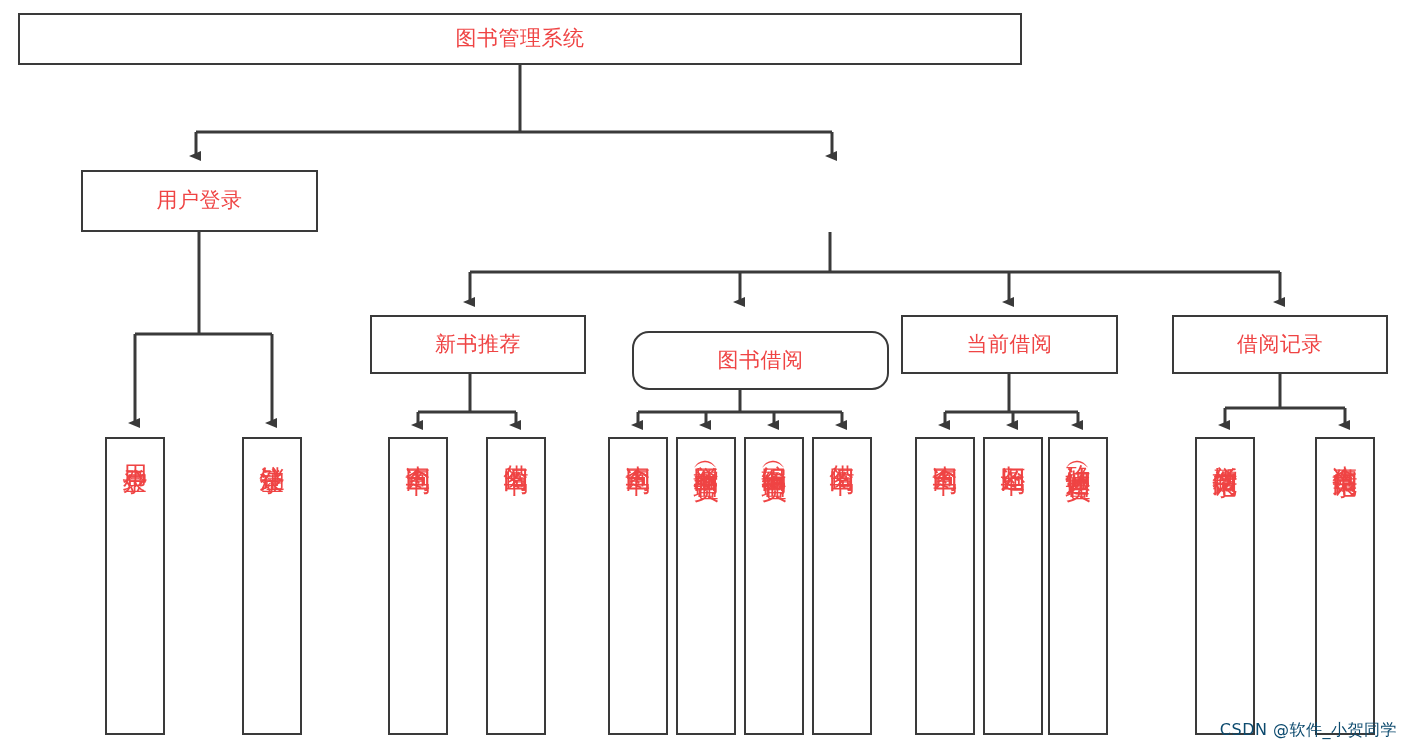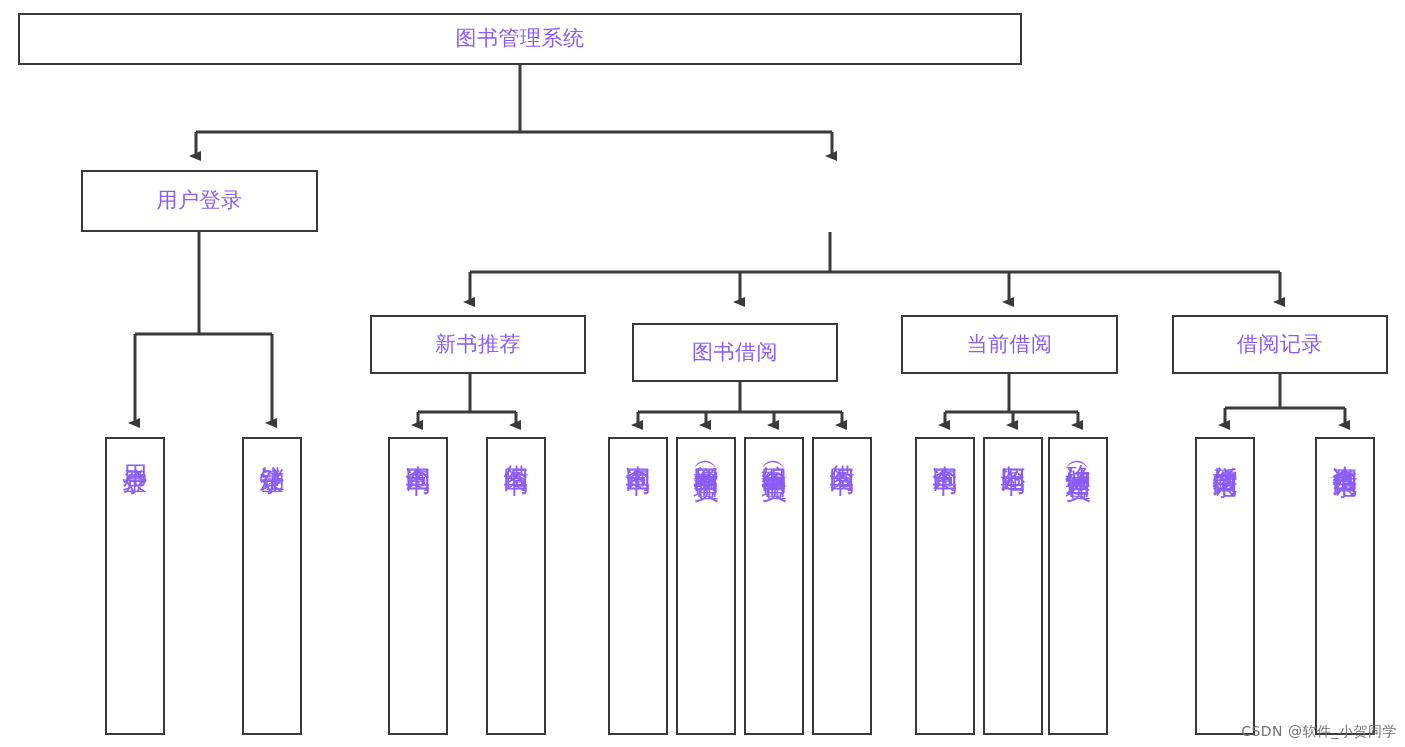--- a/index.html
+++ b/index.html
@@ -28,21 +28,21 @@
     pointer-events: none;
   }
   .node {
     position: absolute;
     box-sizing: border-box;
     background: #ffffff;
     border: 2px solid #3a3a3a;
     display: flex;
     align-items: center;
     justify-content: center;
-    color: #8b5cf6;
+    color: #ef4444;
   }
   .node-label {
     display: block;
     text-align: center;
     line-height: 1.12;
     letter-spacing: 0.5px;
   }
   .node.horizontal .node-label {
     font-size: 21px;
     white-space: nowrap;
@@ -57,22 +57,22 @@
     text-orientation: upright;
     font-size: 25px;
     line-height: 1.0;
     letter-spacing: 2px;
     white-space: nowrap;
   }
   #watermark {
     position: absolute;
     right: 8px;
     bottom: 6px;
-    font-size: 14px;
-    color: #737373;
+    font-size: 16px;
+    color: #0c4a6e;
     letter-spacing: 0.5px;
     white-space: nowrap;
     user-select: none;
   }
 </style>
 </head>
 <body>
 
 <div id="diagram-root">
 
@@ -130,21 +130,21 @@
     <span class="node-label">图书管理系统</span>
   </div>
 
   <div class="node horizontal" style="left:81px; top:170px; width:237px; height:62px;">
     <span class="node-label">用户登录</span>
   </div>
 
   <div class="node horizontal" style="left:362px; top:315px; width:216px; height:59px;margin-left:8px;">
     <span class="node-label">新书推荐</span>
   </div>
-  <div class="node horizontal" style="left:632px; top:323px; width:206px; height:59px;">
+  <div class="node horizontal" style="left:632px; top:331px; width:257px; height:59px;border-radius:17px;">
     <span class="node-label">图书借阅</span>
   </div>
   <div class="node horizontal" style="left:901px; top:315px; width:217px; height:59px;">
     <span class="node-label">当前借阅</span>
   </div>
   <div class="node horizontal" style="left:1172px; top:315px; width:216px; height:59px;">
     <span class="node-label">借阅记录</span>
   </div>
 
   <div class="node vertical" style="left:105px; top:437px; width:60px; height:298px;">

